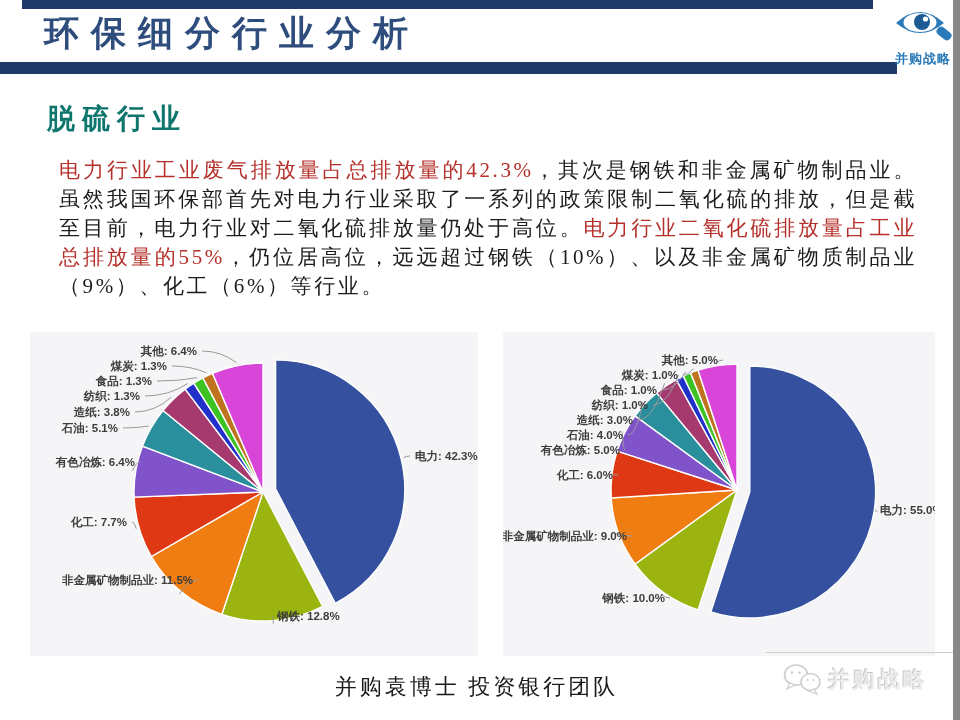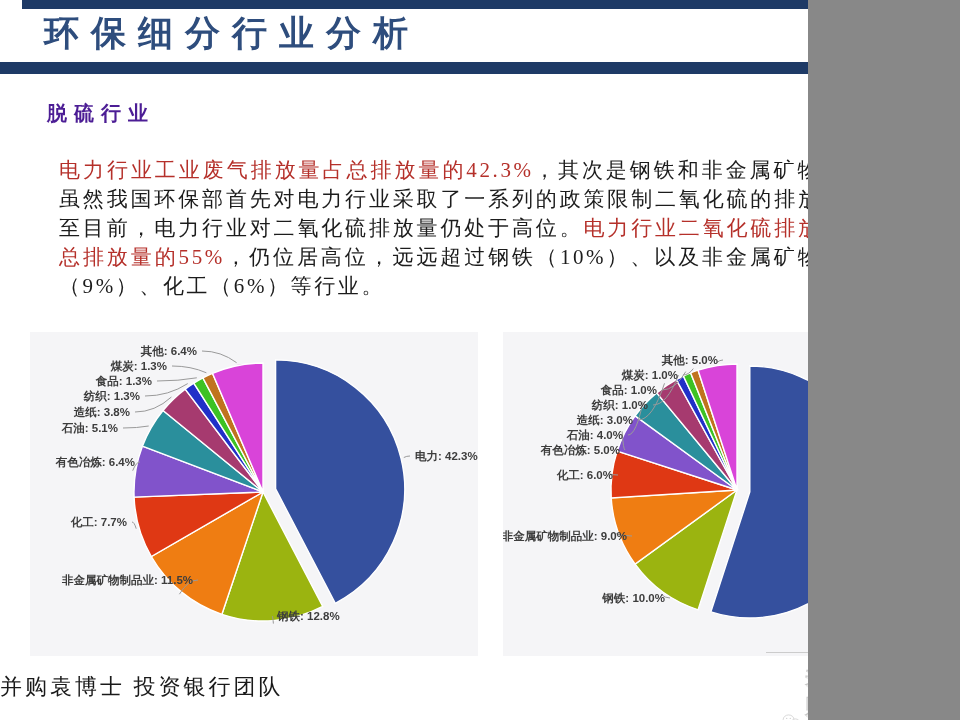--- a/index.html
+++ b/index.html
@@ -1,34 +1,34 @@
 <!DOCTYPE html>
 <html style="--navy: #1e3a66; --titleblue: #2e4d7d; --red: #b5302a; --logoblue: #2a7ab9;"><head>
 <meta charset="utf-8">
 <style>
   html,body{margin:0;padding:0;background:#888;}
-  .slide{position:relative;width:808px;height:720px;background:#ffffff;overflow:hidden;
+  .slide{position:relative;width:953px;height:720px;background:#ffffff;overflow:hidden;
          font-family:"Liberation Serif","DejaVu Serif",serif;}
   .top-bar{position:absolute;left:22px;top:0;width:851px;height:9px;background:var(--navy,#1e3a66);}
   .title{position:absolute;left:44px;top:10px;margin:0;font-size:35px;font-weight:bold;
          letter-spacing:12px;color:var(--titleblue,#2e4d7d);}
   .title-underline{position:absolute;left:0;top:62px;width:897px;height:12px;background:var(--navy,#1e3a66);}
   .logo{position:absolute;left:890px;top:6px;width:66px;text-align:center;}
   .logo-text{font-family:"Liberation Sans","DejaVu Sans",sans-serif;font-size:13px;font-weight:bold;
              color:var(--logoblue,#2a7ab9);letter-spacing:1px;margin-top:-2px;}
-  .heading{position:absolute;left:47px;top:100px;margin:0;font-size:20px;font-weight:bold;
-           letter-spacing:7px;color:#4c1d95;}
+  .heading{position:absolute;left:47px;top:100px;margin:0;font-size:28px;font-weight:bold;
+           letter-spacing:7px;color:#0f766e;}
   .para{position:absolute;left:47px;top:144px;width:858px;margin:12px;font-size:21px;line-height:29px;
         letter-spacing:2.6px;color:#1c1c1c;text-align:justify;}
   .para .em-red{color:var(--red,#b5302a);}
   .panel{position:absolute;top:332px;height:324px;background:#f5f5f7;}
   .panel-left{left:30px;width:448px;}
   .panel-right{left:503px;width:432px;}
   .pie-label{font-family:"Liberation Sans","DejaVu Sans",sans-serif;font-size:11.5px;font-weight:700;fill:#3d3d3d;}
-  .footer-team{position:absolute;left:0;right:0;top:672px;text-align:left;font-size:22px;
+  .footer-team{position:absolute;left:0;right:0;top:672px;text-align:center;font-size:22px;
                letter-spacing:3px;color:#1a1a1a;}
   .wm-line{position:absolute;left:766px;top:652px;width:194px;height:1px;background:#cccccc;}
   .watermark{position:absolute;left:782px;top:662px;display:flex;align-items:center;}
   .wm-text{font-size:22px;font-weight:bold;letter-spacing:3px;color:#ececec;
            text-shadow:-1px -1px 0 #c6c6c6, 1px 1px 1px #ffffff;margin-left:4px;}
 </style>
 </head>
 <body>
 
 <div class="slide">

